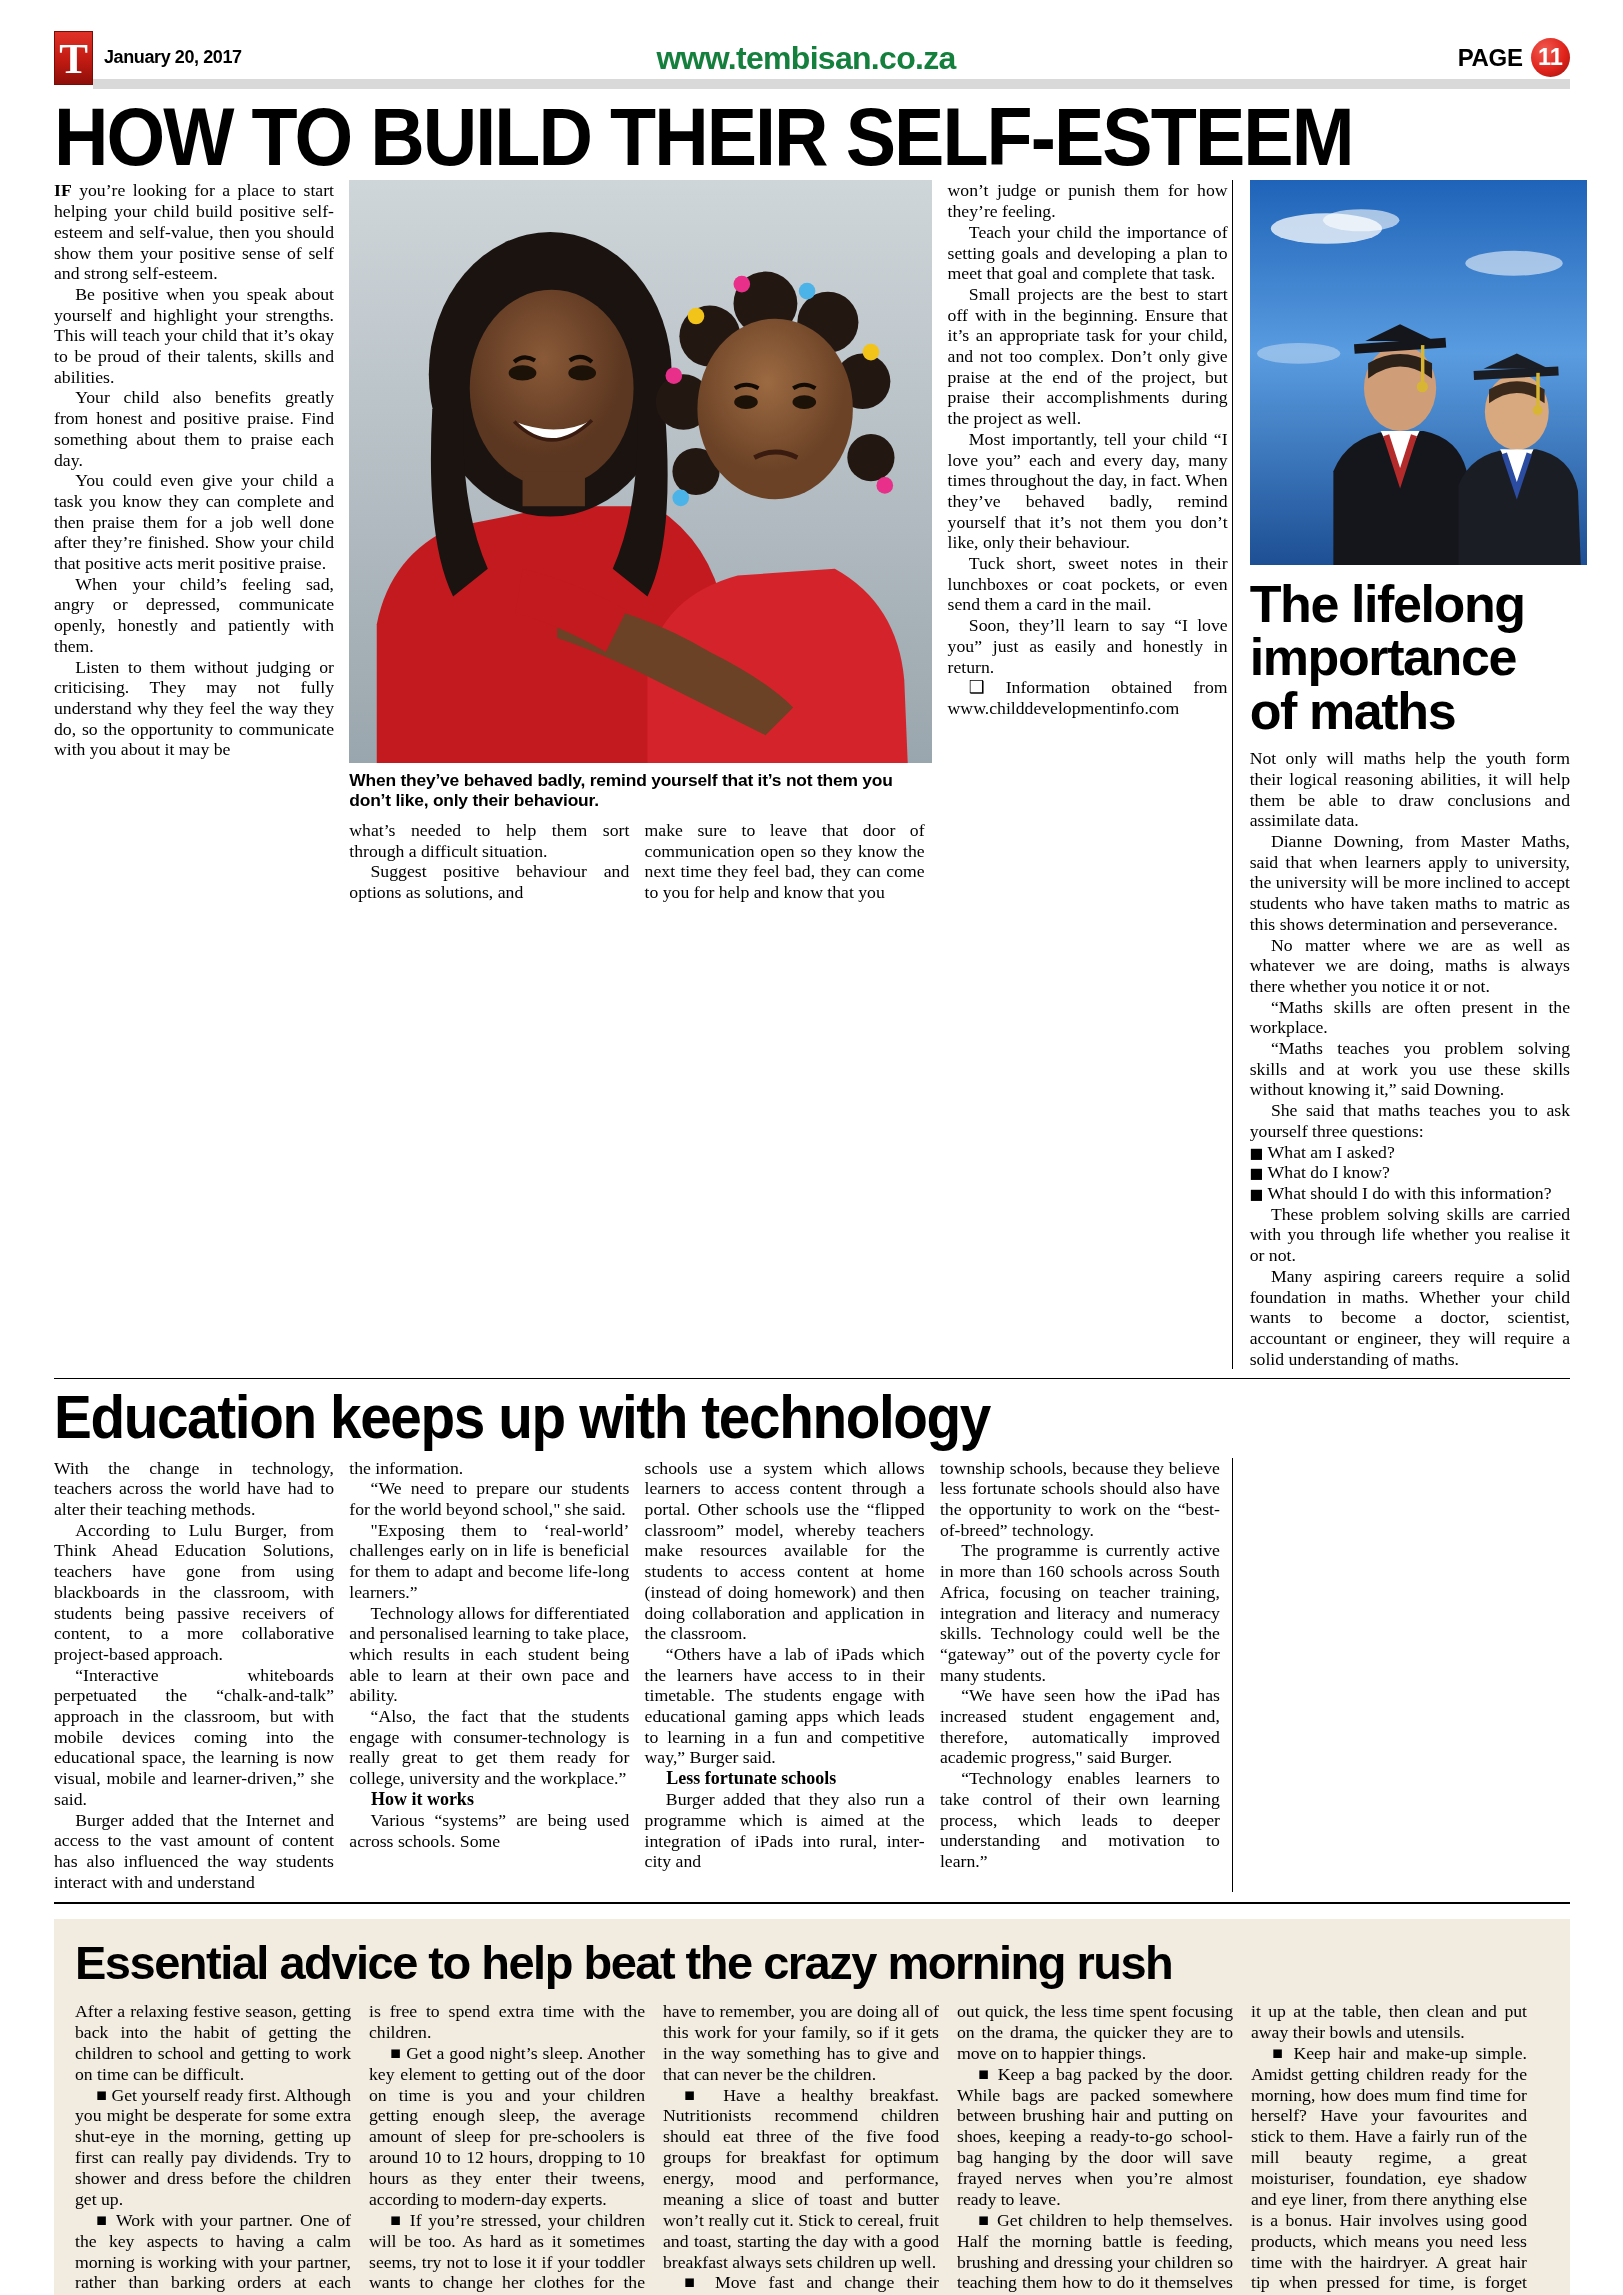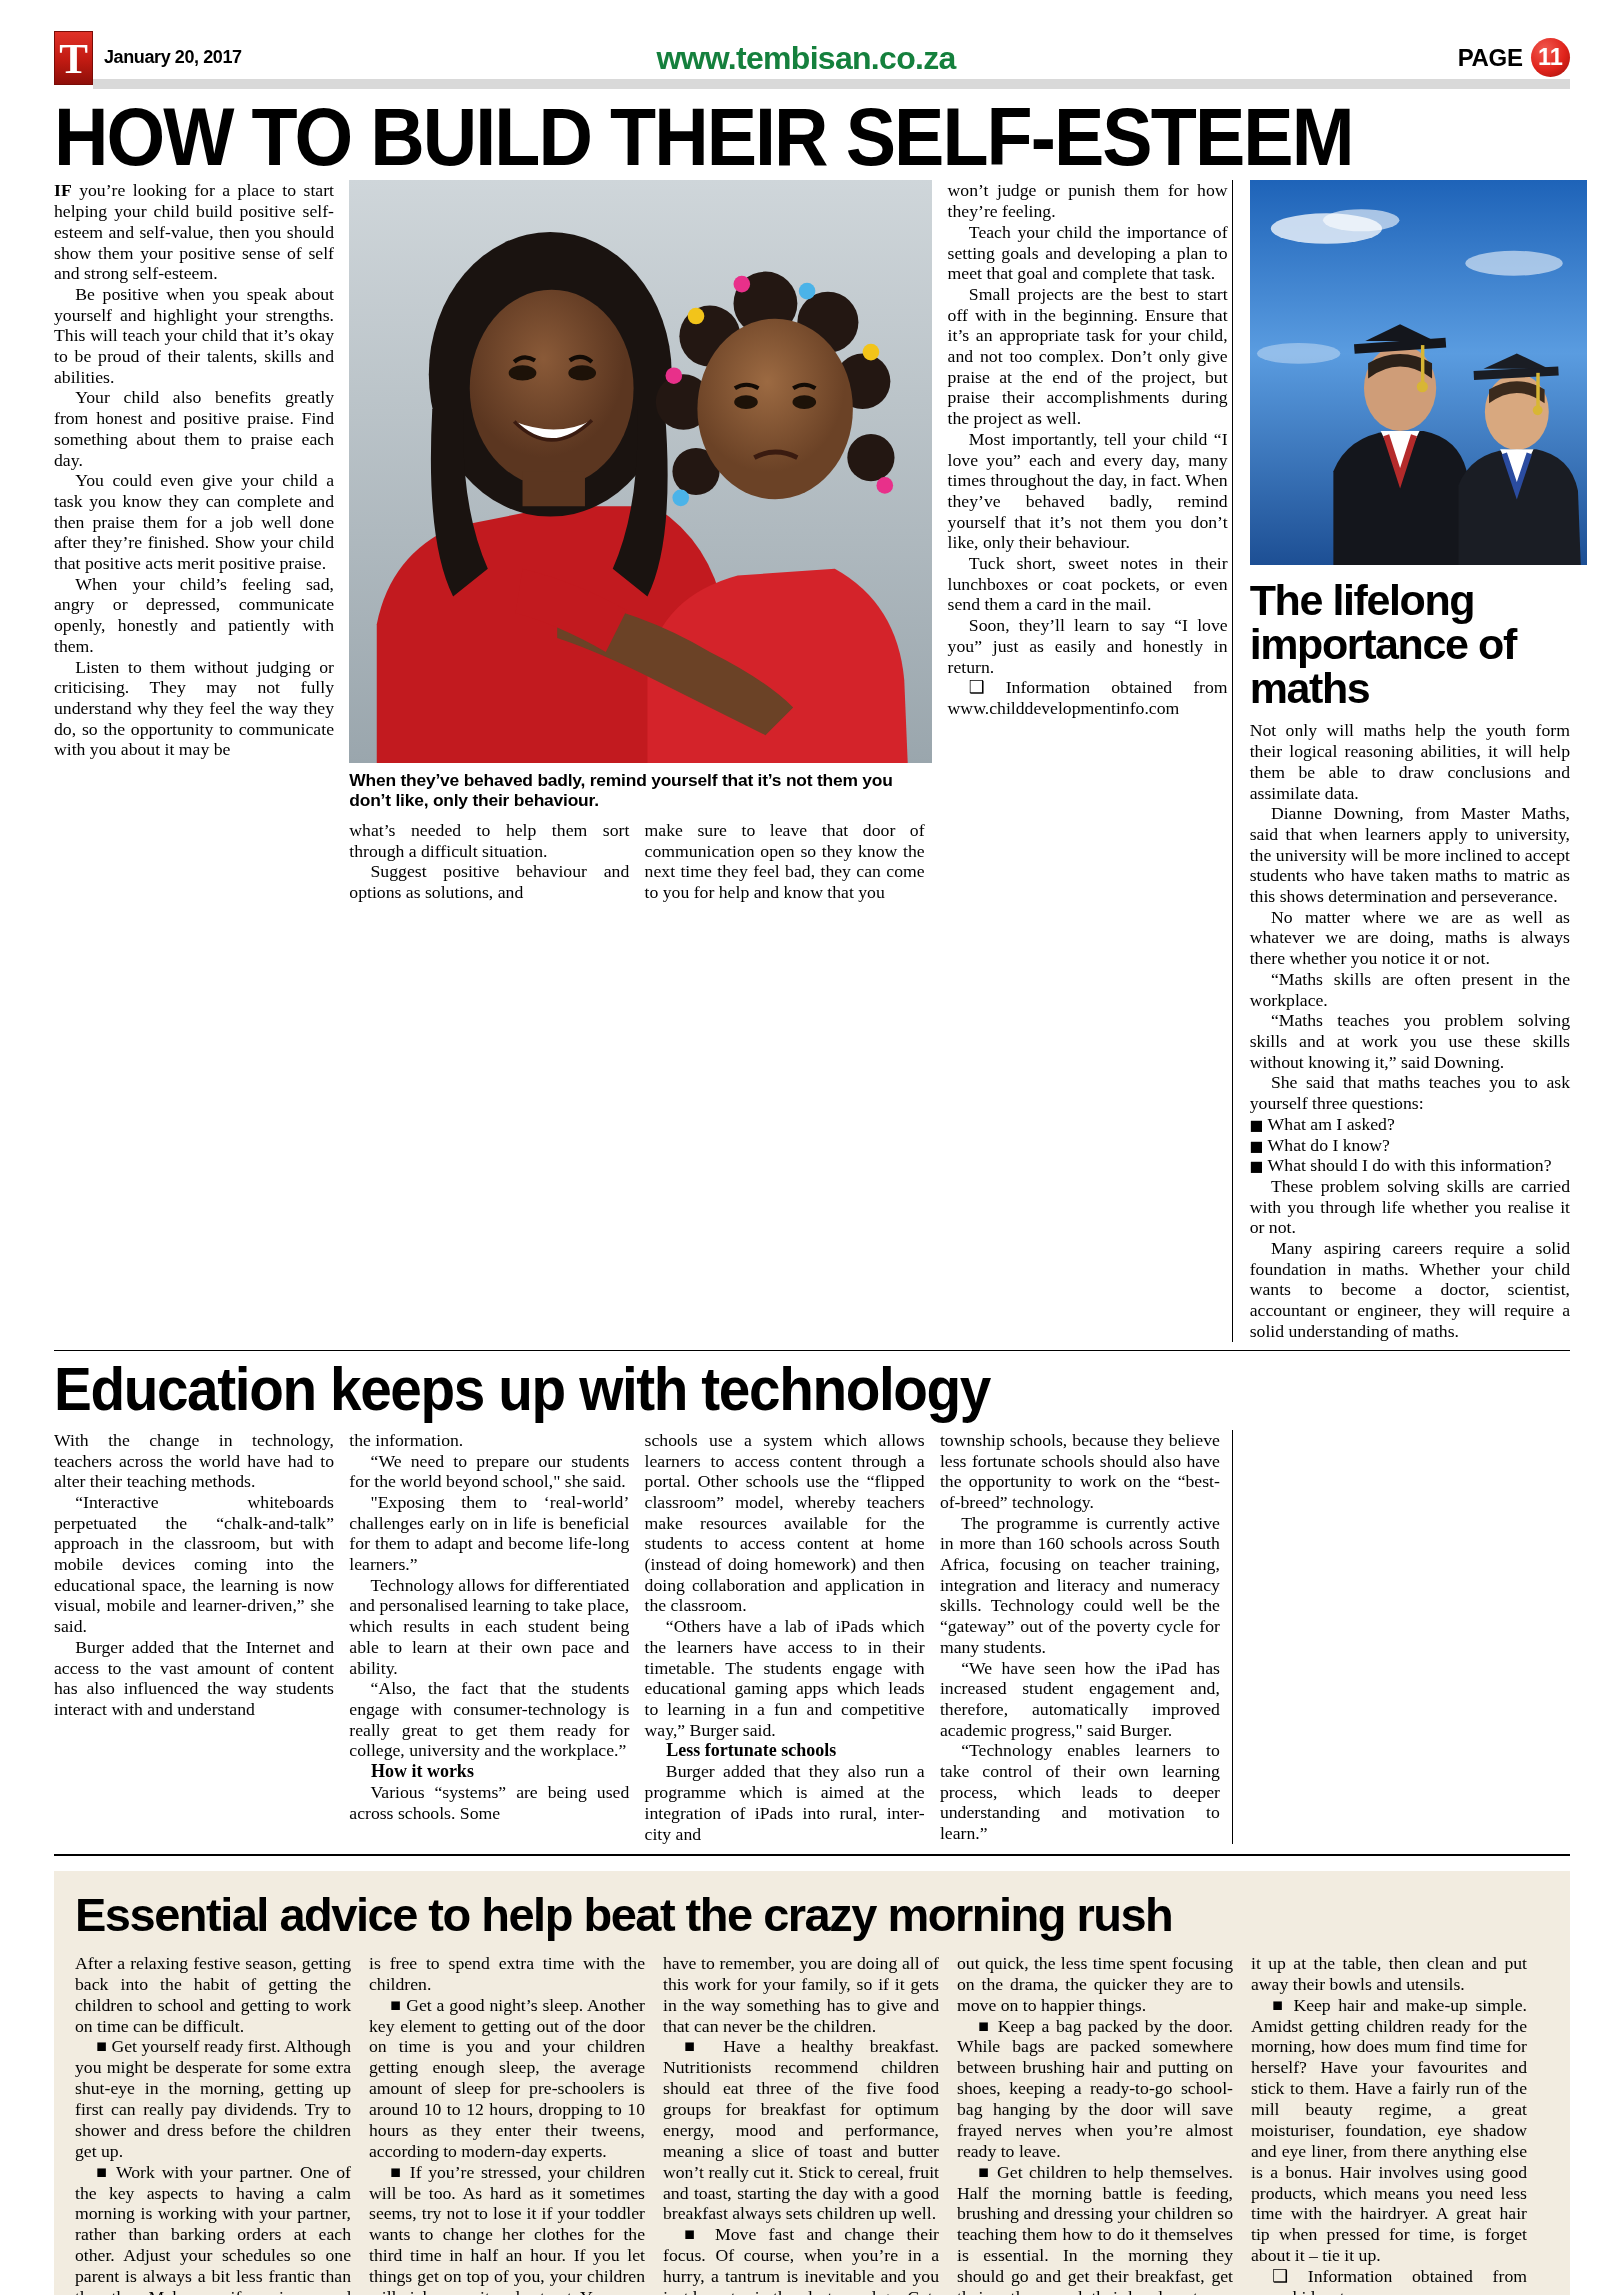--- a/index.html
+++ b/index.html
@@ -169,21 +169,21 @@
   .side-photo {
     width: 337px;
     height: 385px;
     overflow: hidden;
     position: relative;
     background: linear-gradient(180deg,#2f6fc4 0%, #4e8ddc 45%, #2a5ea8 100%);
   }
   .side-headline {
     font-family: "Liberation Sans", sans-serif;
     font-weight: bold;
-    font-size: 43px;
+    font-size: 52px;
     line-height: 1.03;
     letter-spacing: -1.4px;
     margin: 12.5px 0 9.7px 0;
   }
   .side-body { font-size: 17.7px; }
 
   .hr-thin { border:0; border-top: 1.4px solid #000; margin: 8.3px 0 0 0; }
   .hr-thick { border:0; border-top: 2.1px solid #000; margin: 9.7px 0 0 0; }
 
   
@@ -412,20 +412,21 @@
 
   <hr class="hr-thin">
 
   <div class="sec2">
     <div class="sec2-head">Education keeps up with technology</div>
     <div class="sec2-wrap">
       <div class="sec2-left">
         <div class="cols4">
           <div class="body-txt">
             <p class="first">With the change in technology, teachers across the world have had to alter their teaching methods.</p>
+            <p>According to Lulu Burger, from Think Ahead Education Solutions, teachers have gone from using blackboards in the classroom, with students being passive receivers of content, to a more collaborative project-based approach.</p>
             <p>“Interactive whiteboards perpetuated the “chalk-and-talk” approach in the classroom, but with mobile devices coming into the educational space, the learning is now visual, mobile and learner-driven,” she said.</p>
             <p>Burger added that the Internet and access to the vast amount of content has also influenced the way students interact with and understand</p>
           </div>
           <div class="body-txt">
             <p class="first">the information.</p>
             <p>“We need to prepare our students for the world beyond school," she said.</p>
             <p>"Exposing them to ‘real-world’ challenges early on in life is beneficial for them to adapt and become life-long learners.”</p>
             <p>Technology allows for differentiated and personalised learning to take place, which results in each student being able to learn at their own pace and ability.</p>
             <p>“Also, the fact that the students engage with consumer-technology is really great to get them ready for college, university and the workplace.”</p>
             <p class="subhead">How it works</p>

